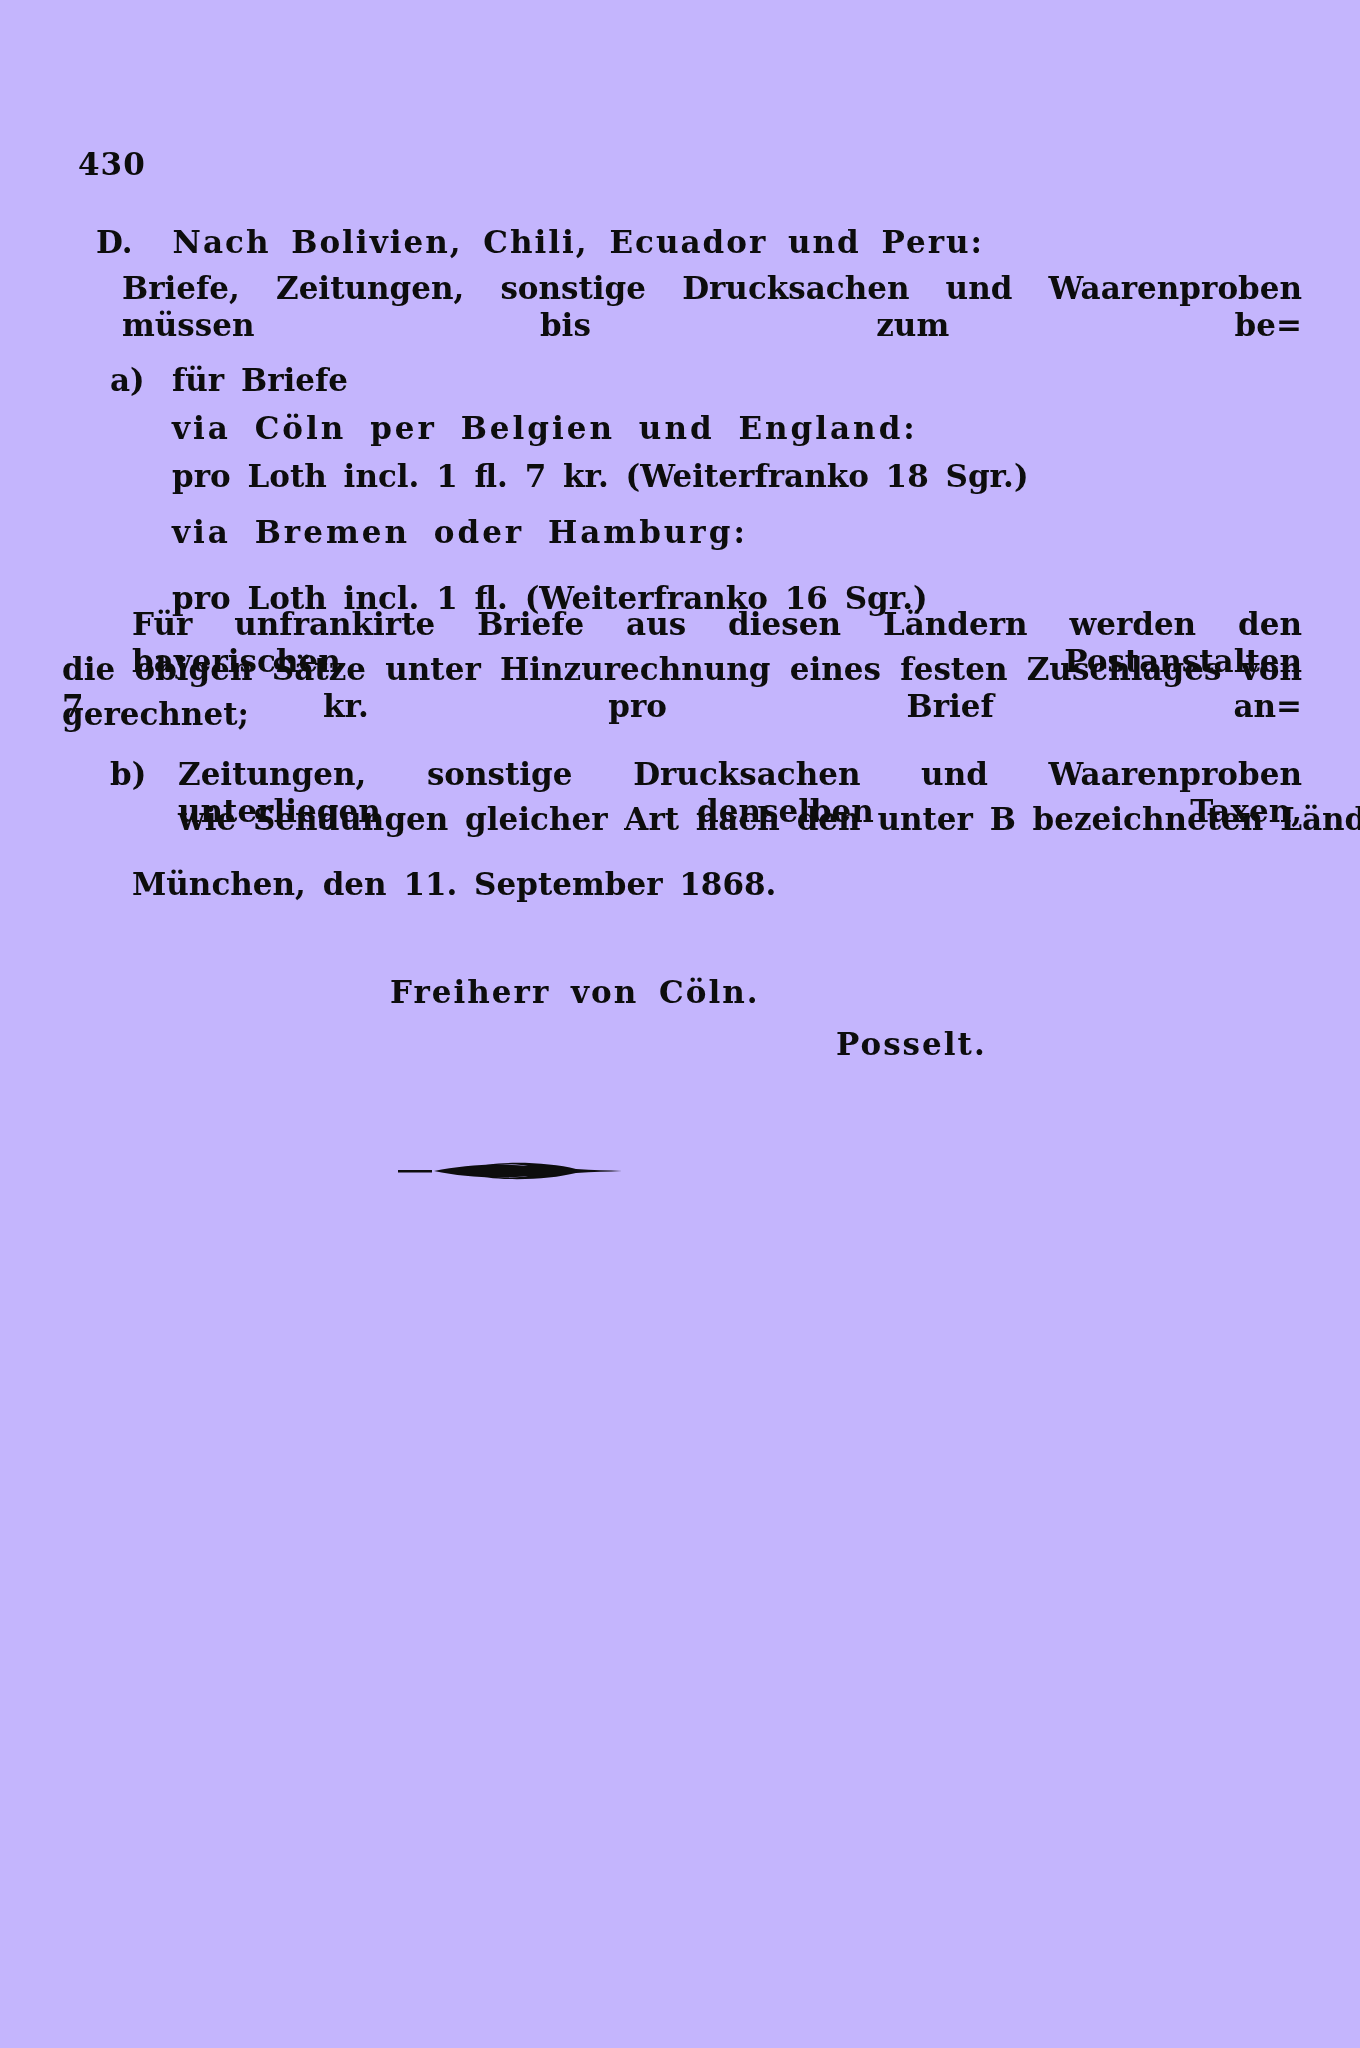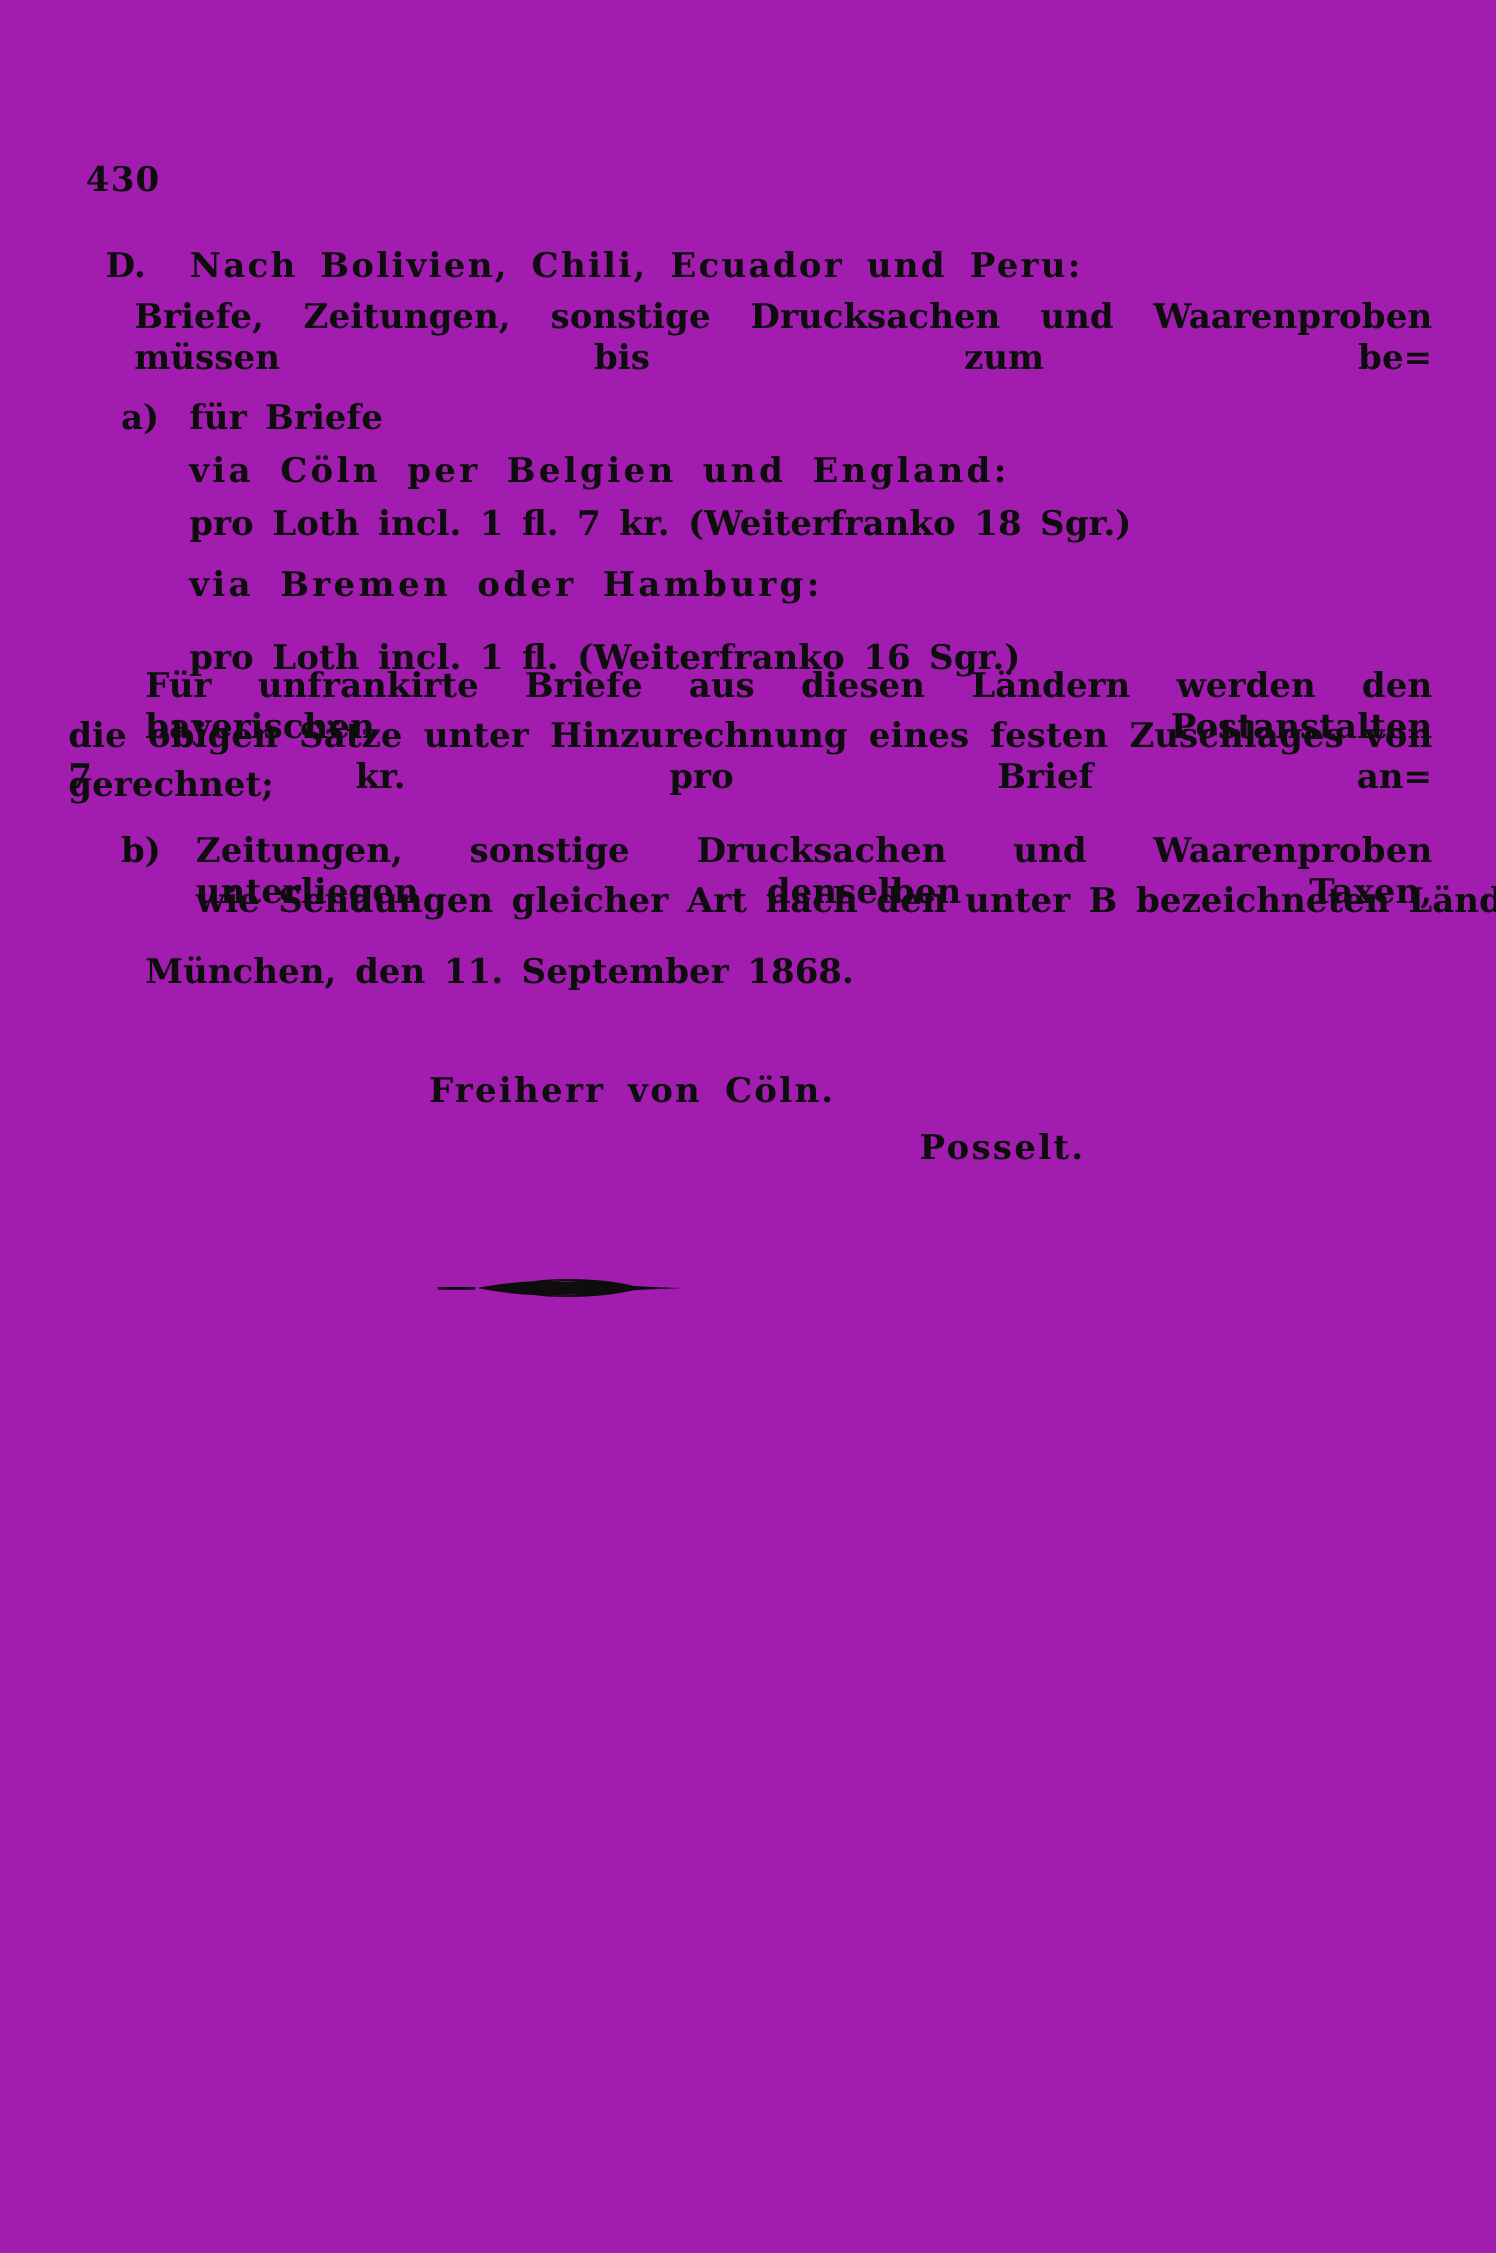--- a/index.html
+++ b/index.html
@@ -5,21 +5,21 @@
   html, body {
     margin: 0;
     padding: 0;
     background: #e8e8e8;
   }
   .page {
     position: relative;
     width: 1360px;
     height: 2048px;
     margin: 0 auto;
-    background: #a21caf;
+    background: #c4b5fd;
     color: #0d0d0d;
     font-family: "DejaVu Serif", "Liberation Serif", serif;
     font-weight: bold;
     overflow: hidden;
   }
   .line {
     position: absolute;
     white-space: nowrap;
     font-size: 31px;
     line-height: 1.2;

